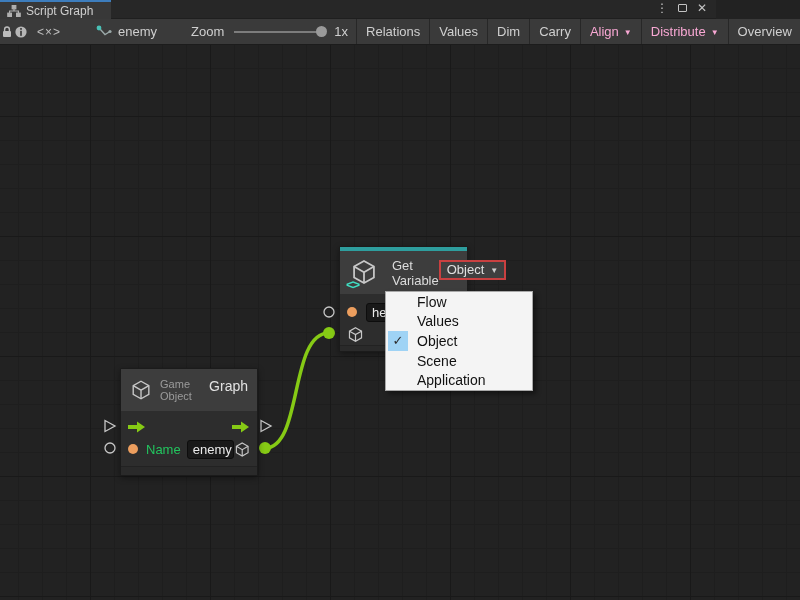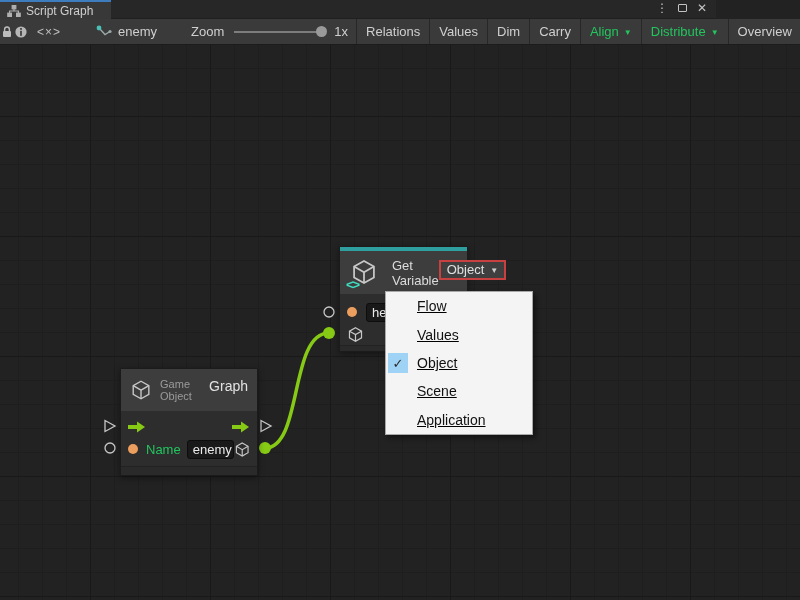--- a/index.html
+++ b/index.html
@@ -17,21 +17,21 @@
     font-size:12px; line-height:1; cursor:default; }
   .maxbox { width:9px; height:8px; border:1.5px solid #c4c4c4; border-radius:1px; }
 
   
   .toolbar { position:absolute; left:0; top:19px; width:800px; height:26px; background:#3a3a3a;
     border-bottom:1px solid #1c1c1c; display:flex; align-items:stretch; color:#cfcfcf; font-size:13px; }
   .tbtn { display:flex; align-items:center; justify-content:center; padding:0 9px; white-space:nowrap; }
   .tsep { width:1px; background:#272727; }
   .icon-btn { width:27px; padding:0; }
   .code-btn { width:58px; color:#c0c0c0; font-size:12px; letter-spacing:1px; }
-  .disabled { color:#22c55e; }
+  .disabled { color:#f9a8d4; }
   .dd-arrow { font-size:8px; margin-left:5px; position:relative; top:1px; }
   .breadcrumb { display:flex; align-items:center; gap:6px; margin-left:22px; padding:0 4px; }
   .zoom-wrap { display:flex; align-items:center; margin-left:30px; }
   .zoom-label { margin-right:10px; }
   .slider { position:relative; width:93px; height:26px; }
   .track { position:absolute; left:0; right:4px; top:12.5px; height:2px; background:#7d7d7d; }
   .handle { position:absolute; right:0; top:7px; width:11px; height:11px; border-radius:50%; background:#9a9a9a; }
   .zoom-value { margin-left:7px; margin-right:8px; }
   .right-group { margin-left:auto; display:flex; align-items:stretch; }
 
@@ -79,23 +79,23 @@
   #create-node { left:120px; top:323px; width:138px; }
   #create-node .node-header { height:42px; padding:0 9px; gap:8px; }
   .create-col { display:flex; flex-direction:row; }
   .create-cat { font-size:11px; color:#9b9b9b; }
   .create-title { font-size:14px; color:#e2e2e2; }
   #create-node .body { padding:5px 0 6px 0; }
   #create-node .node-footer { height:9px; }
   .port-label { font-size:13px; color:#22c55e; margin:0 6px 0 8px; }
 
   
-  .menu { position:absolute; left:385px; top:246px; width:148px; height:144px; z-index:10;
+  .menu { position:absolute; left:385px; top:246px; width:148px; height:100px; z-index:10;
     background:#f4f4f4; border:1px solid #a8a8a8; box-shadow:3px 3px 5px rgba(0,0,0,.45);
-    display:flex; flex-direction:column;text-decoration:underline; }
+    display:flex; flex-direction:column; }
   .menu-item { flex:1; position:relative; display:flex; align-items:center; padding-left:31px;
     font-size:14px; color:#111; }
   .check-box { position:absolute; left:2px; top:50%; transform:translateY(-50%); width:20px; height:20px;
     background:var(--check-blue,#9fd3f5); display:flex; align-items:center; justify-content:center;
     color:#2b2b2b; font-size:13px; }
   svg { display:block; }
 </style>
 </head>
 <body>
 

